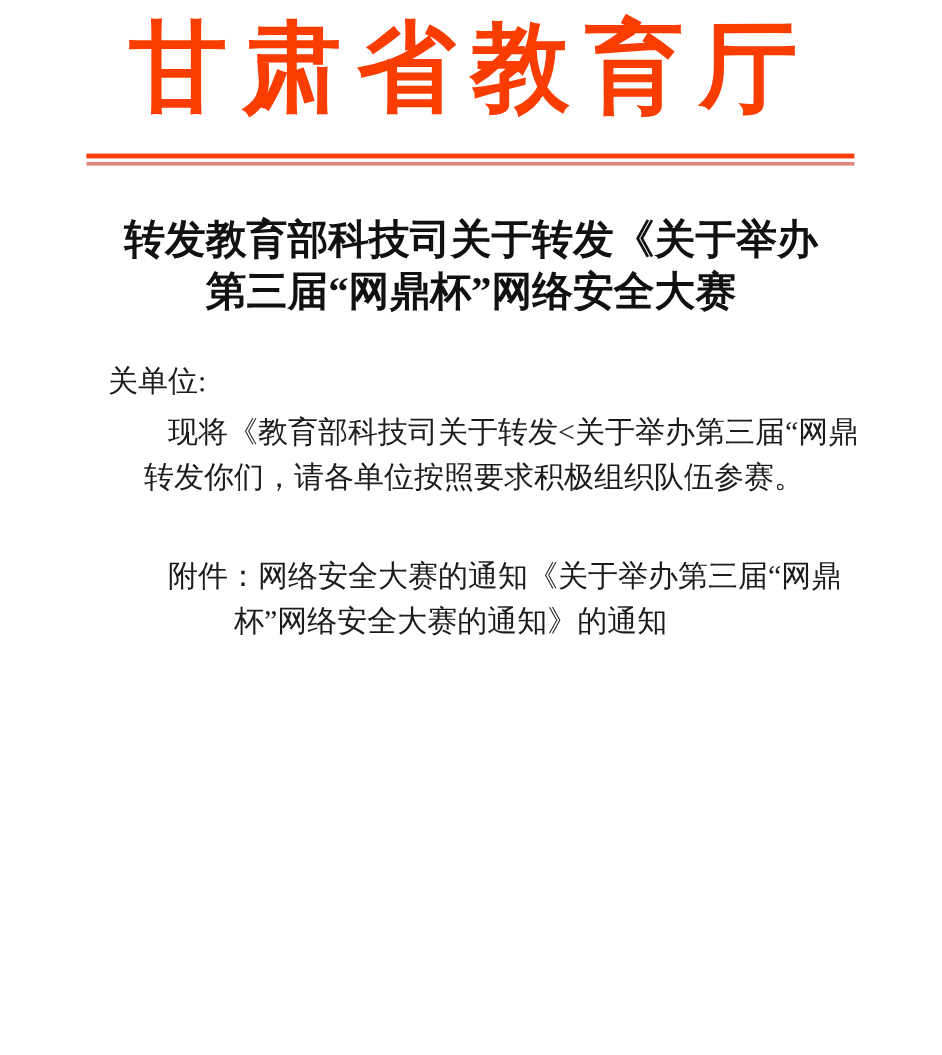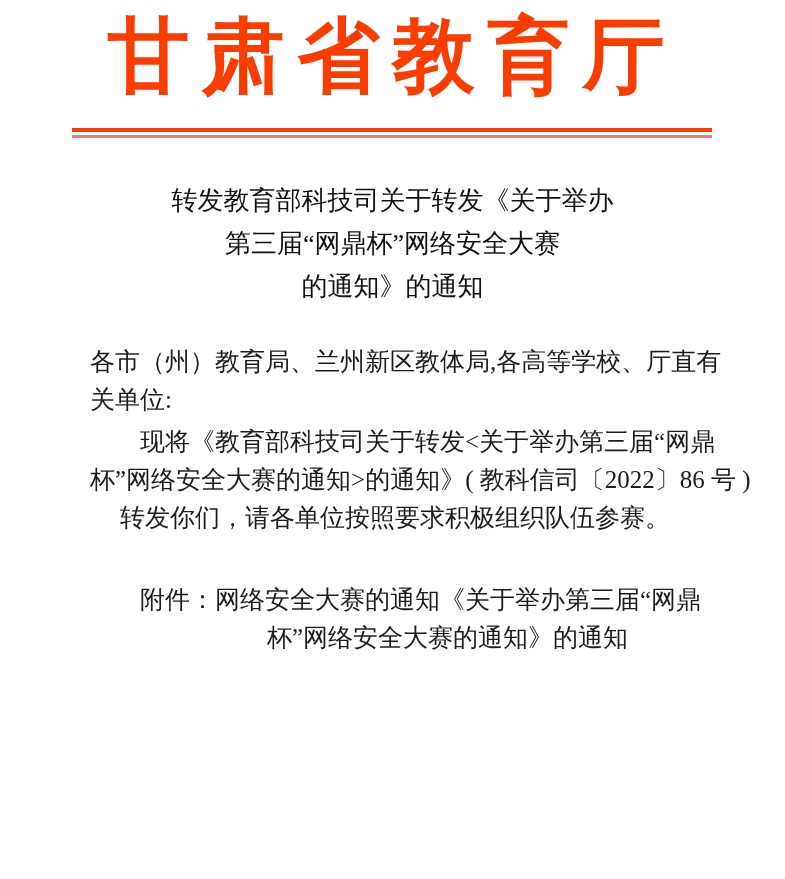--- a/index.html
+++ b/index.html
@@ -26,35 +26,35 @@
   }
   
   .rule-wrap { margin: 22px 73px 0 72px; }
   .rule-thick { height: 4px; background: #f93d00; }
   .rule-gap { height: 3px; }
   .rule-thin { height: 3px; background: #e0857a; }
   
   .doc-title {
     margin-top: 41px;
     text-align: center;
-    font-weight: normal;
-    font-size: 26px;
+    font-weight: bold;
+    font-size: 34px;
     line-height: 43px;
     color: #111111;
   }
   
   .body-text {
     margin: 35px 85px 0 90px;
     font-size: 25px;
     line-height: 38px;
     color: #1c1c1c;
   }
   .body-text .line { white-space: nowrap; }
   .indent-2 { text-indent: 2em; }
-  .indent-4 { text-indent: 4.2em; text-align: center; }
+  .indent-4 { text-indent: 4.2em; }
   .para-block { margin-top: 4px; text-align: center; }
   .attachment-block { margin-top: 44px; }
   
   .sign-block { position: absolute; left: 420px; width: 250px; text-align: center; z-index: 2; }
   
   .seal {
     position: absolute;
     left: 455px;
     top: 690px;
     width: 178px;
@@ -84,31 +84,28 @@
 
   <div class="rule-wrap">
     <div class="rule-thick"></div>
     <div class="rule-gap"></div>
     <div class="rule-thin"></div>
   </div>
 
   <div class="doc-title">
     <div class="title-line">转发教育部科技司关于转发《关于举办</div>
     <div class="title-line">第三届“网鼎杯”网络安全大赛</div>
-    <div class="title-line">的通知》的通知</div>
   </div>
 
   <div class="body-text">
     <div class="recipient-block">
-      <div class="line">各市（州）教育局、兰州新区教体局,各高等学校、厅直有</div>
       <div class="line">关单位:</div>
     </div>
     <div class="para-block">
       <div class="line indent-2">现将《教育部科技司关于转发&lt;关于举办第三届“网鼎</div>
-      <div class="line">杯”网络安全大赛的通知&gt;的通知》( 教科信司〔2022〕86 号 )</div>
       <div class="line">转发你们，请各单位按照要求积极组织队伍参赛。</div>
     </div>
     <div class="attachment-block">
       <div class="line indent-2">附件：网络安全大赛的通知《关于举办第三届“网鼎</div>
       <div class="line indent-4">杯”网络安全大赛的通知》的通知</div>
     </div>
   </div>
 
   <div class="sign-block">
     

